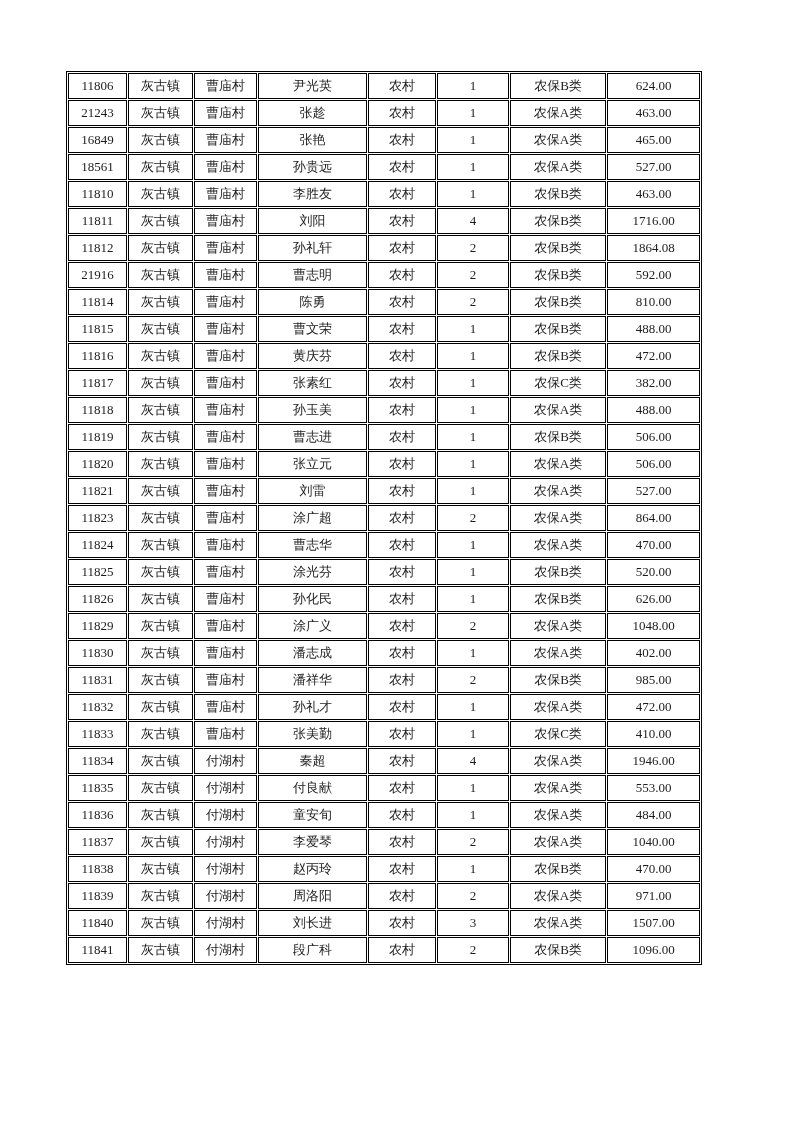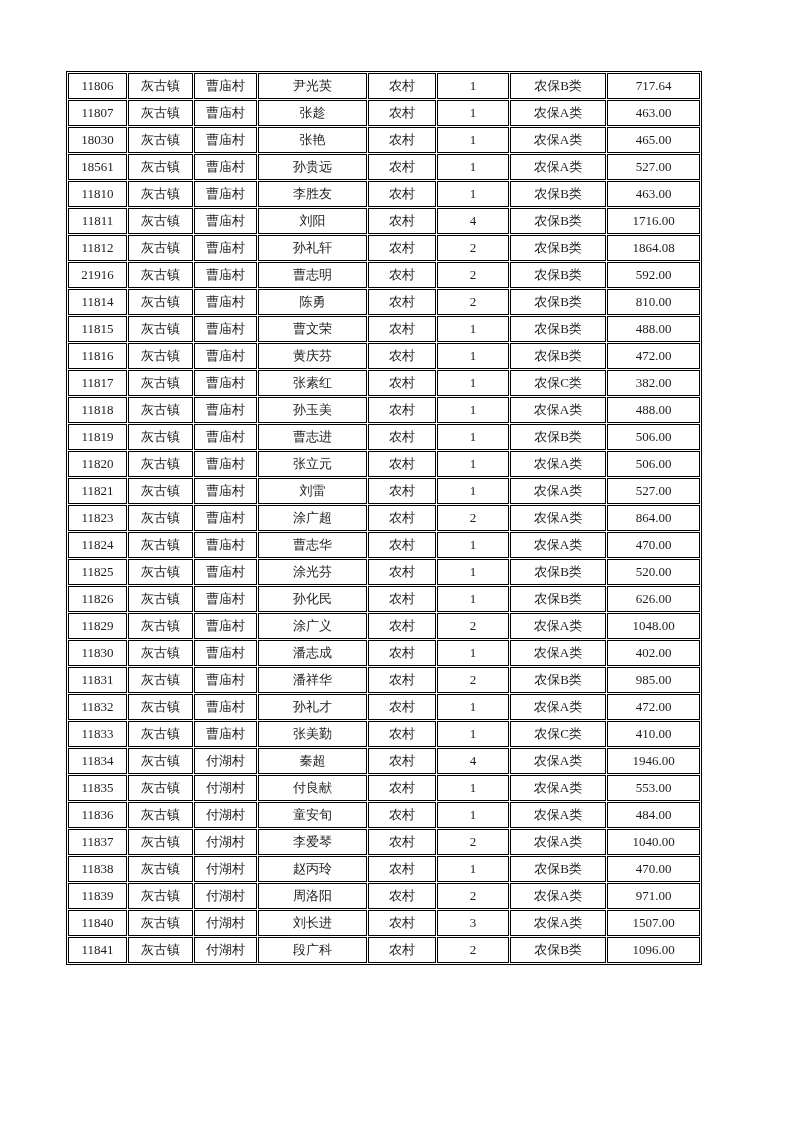--- a/index.html
+++ b/index.html
@@ -63,34 +63,34 @@
     </colgroup>
     <tbody>
         <tr>
           <td>11806</td>
           <td>灰古镇</td>
           <td>曹庙村</td>
           <td>尹光英</td>
           <td>农村</td>
           <td>1</td>
           <td>农保B类</td>
-          <td>717.64</td>
-        </tr>
-        <tr>
-          <td>11807</td>
+          <td>624.00</td>
+        </tr>
+        <tr>
+          <td>21243</td>
           <td>灰古镇</td>
           <td>曹庙村</td>
           <td>张趁</td>
           <td>农村</td>
           <td>1</td>
           <td>农保A类</td>
           <td>463.00</td>
         </tr>
         <tr>
-          <td>18030</td>
+          <td>16849</td>
           <td>灰古镇</td>
           <td>曹庙村</td>
           <td>张艳</td>
           <td>农村</td>
           <td>1</td>
           <td>农保A类</td>
           <td>465.00</td>
         </tr>
         <tr>
           <td>18561</td>

